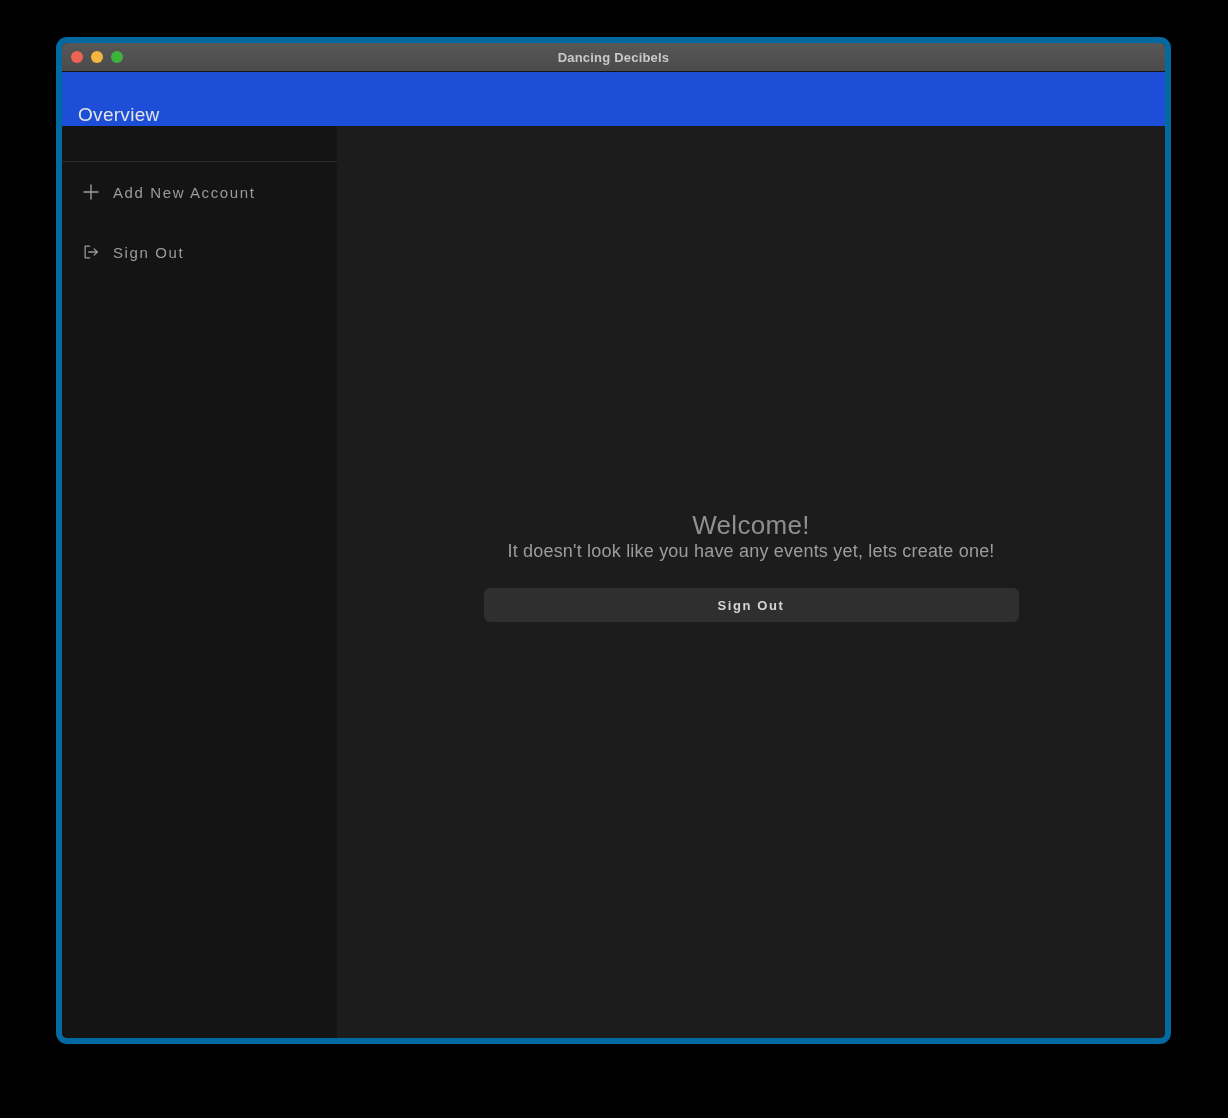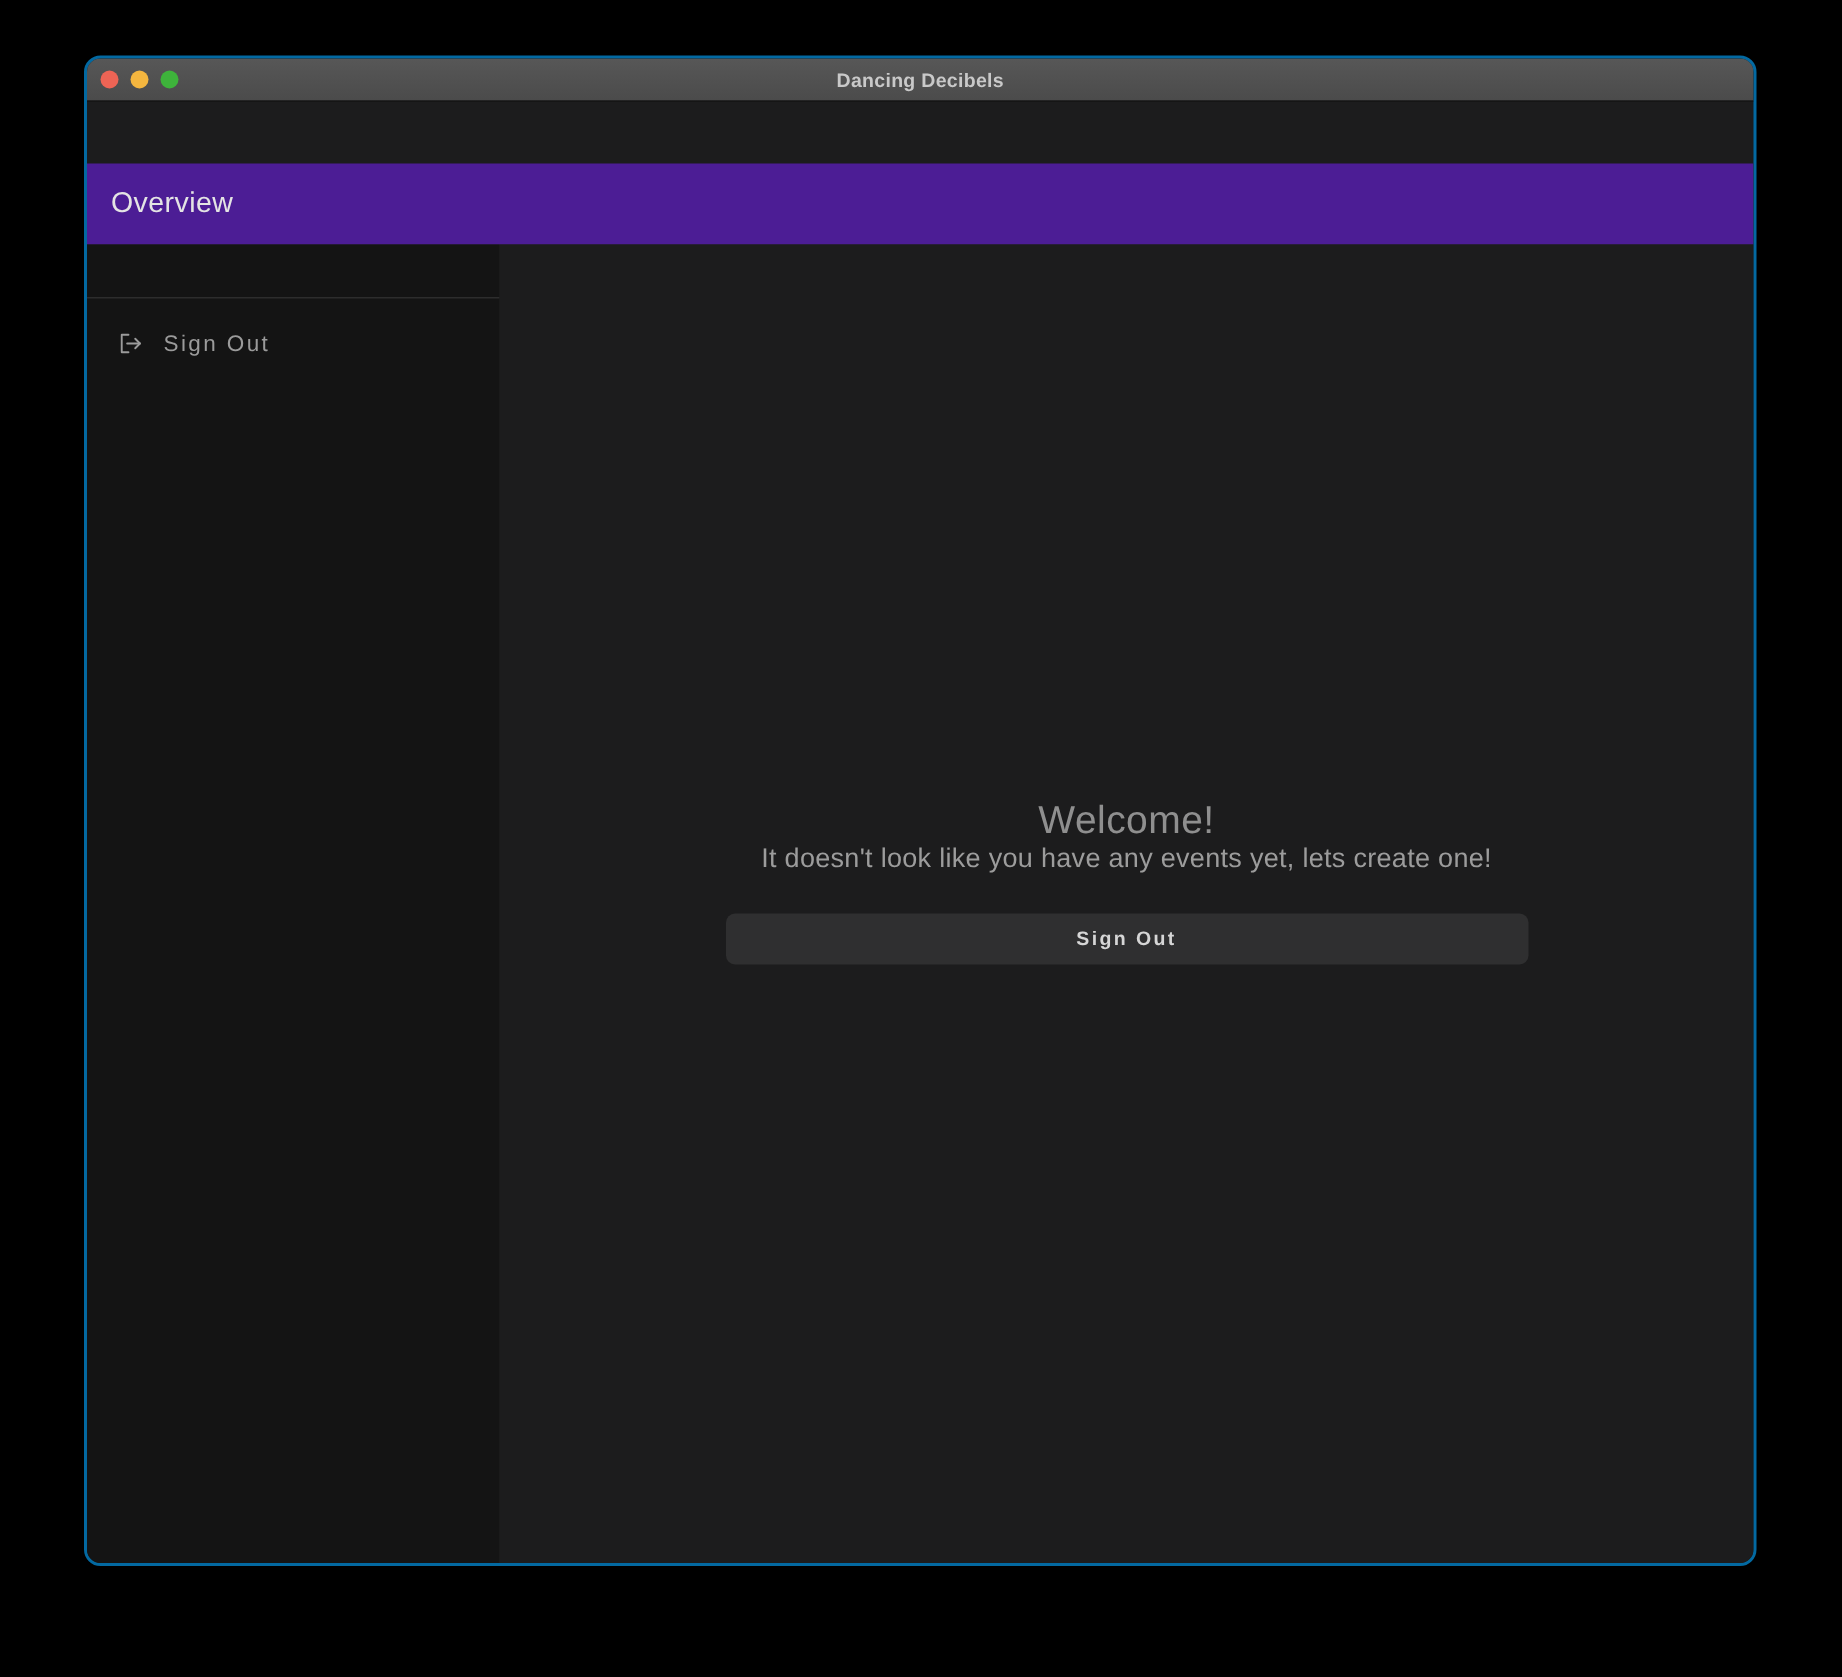--- a/index.html
+++ b/index.html
@@ -8,21 +8,21 @@
     background: #000000;
     font-family: "Liberation Sans", sans-serif;
     overflow: hidden;
   }
   .window {
     position: absolute;
     left: 56px; top: 37px;
     width: 1115px; height: 1007px;
     background: #1c1c1d;
     border-radius: 11px;
-    border: 2px solid #0369a1;
+    border: 6px solid #0369a1;
     box-shadow: 0 18px 50px rgba(0,0,0,0.7);
     overflow: hidden;
     display: flex;
     flex-direction: column;
   }
   
   .titlebar {
     height: 29px;
     flex: 0 0 29px;
     background: linear-gradient(#575757, #4b4b4b);
@@ -47,25 +47,24 @@
     font-size: 13px;
     font-weight: bold;
     color: #c9c9c9;
     letter-spacing: 0.2px;
     pointer-events: none;
   }
   
   .header {
     height: 54px;
     flex: 0 0 54px;
-    background: #4c1d95;
-    display: flex;
-    align-items: center;
+    background: #1d4ed8;
+    display: flex;
+    align-items: flex-end;
     padding-left: 16px;
-    margin-top: 41px;
   }
   .header-title {
     font-size: 19px;
     color: #e4e4e4;
     font-weight: 500;
     letter-spacing: 0.3px;
   }
   
   .body-row {
     flex: 1;
@@ -162,20 +161,29 @@
 
   <div class="header">
     <div class="header-title">Overview</div>
   </div>
 
   <div class="body-row">
 
     <div class="sidebar">
       <div class="sidebar-top-spacer"></div>
 
+      <div class="sidebar-item">
+        <span class="icon">
+          <svg width="18" height="18" viewBox="0 0 18 18" fill="none" stroke-width="1.4" stroke-linecap="round">
+            <line x1="9" y1="2" x2="9" y2="16"></line>
+            <line x1="2" y1="9" x2="16" y2="9"></line>
+          </svg>
+        </span>
+        <span>Add New Account</span>
+      </div>
 
       <div class="sidebar-item">
         <span class="icon">
           <svg width="18" height="18" viewBox="0 0 20 20" fill="none" stroke-width="1.4" stroke-linecap="round" stroke-linejoin="round">
             <path d="M8.5 3.5 H3.5 V16.5 H8.5"></path>
             <line x1="7.5" y1="10" x2="17" y2="10"></line>
             <polyline points="13.5,6.5 17,10 13.5,13.5"></polyline>
           </svg>
         </span>
         <span>Sign Out</span>

